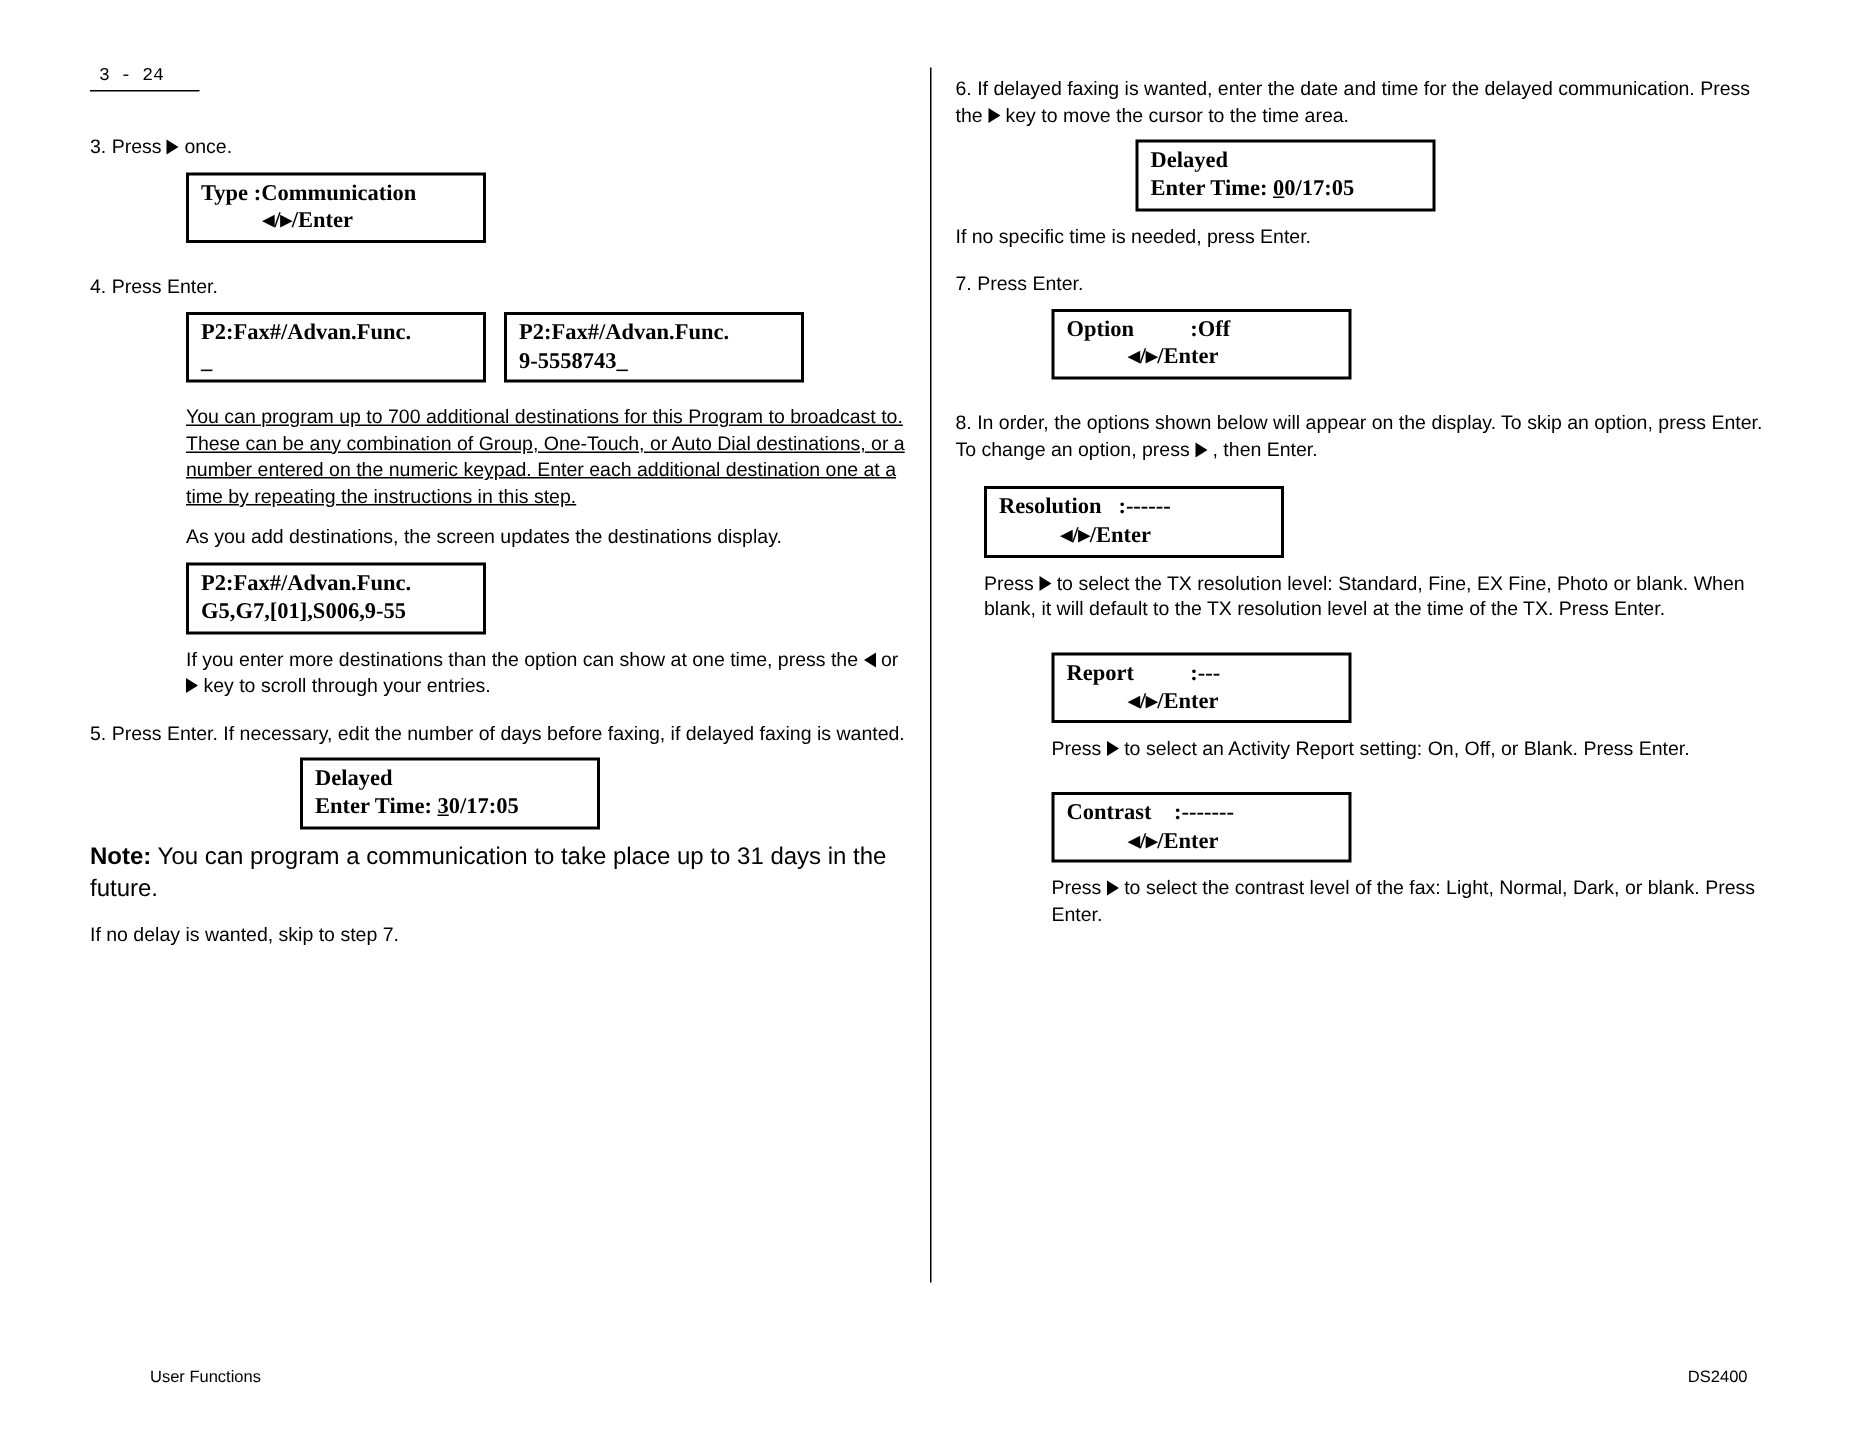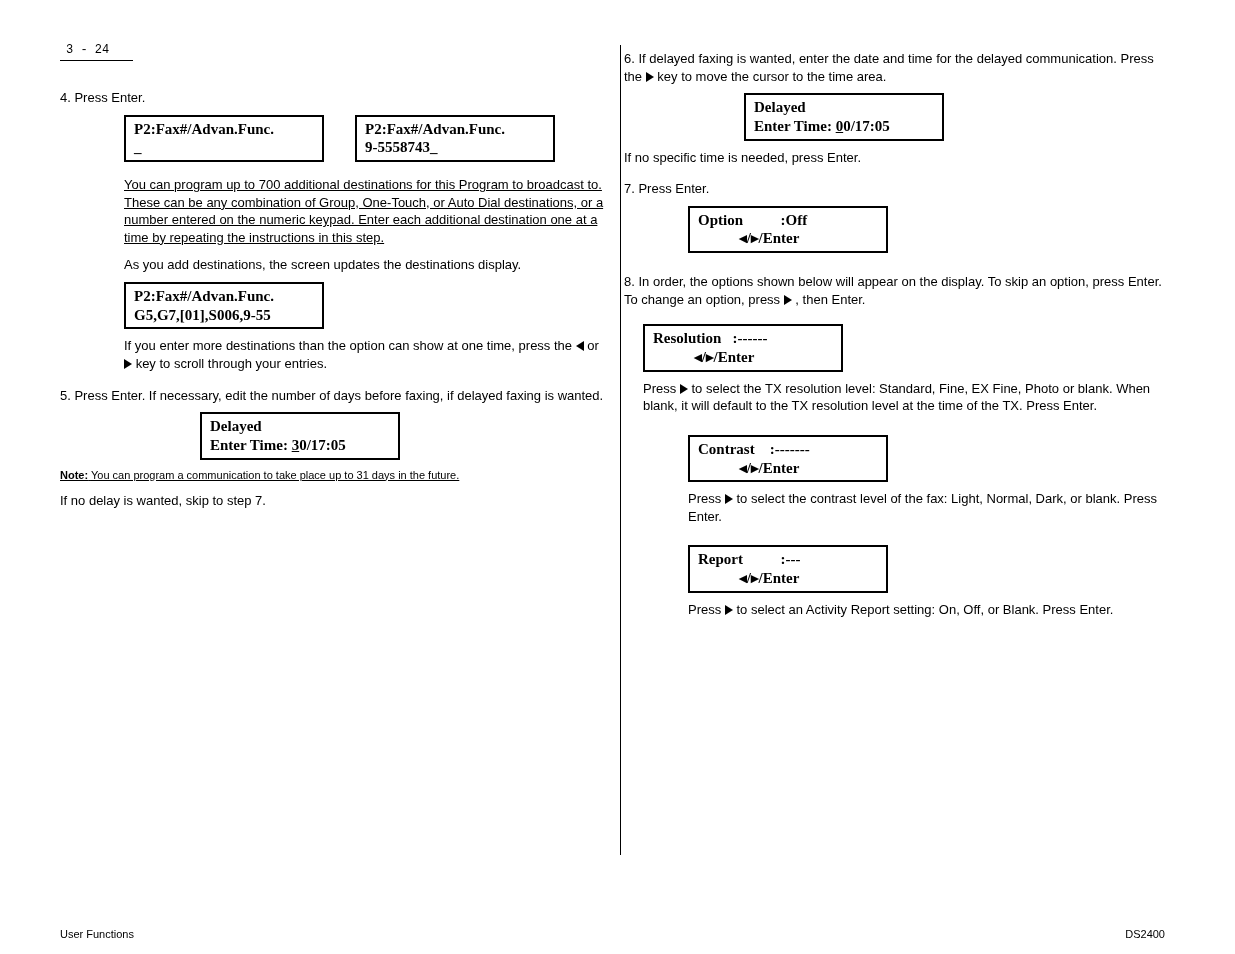--- a/index.html
+++ b/index.html
@@ -12,21 +12,21 @@
     color: #000;
     position: relative;
     line-height: 1.35;
   }
   .col {
     position: absolute;
     top: 40px;
     width: 545px;
   }
   .col-left { left: 60px; }
-  .col-right { left: 624px; }
+  .col-right { left: 637px; }
   .divider {
     position: absolute;
     left: 620px;
     top: 45px;
     width: 0;
     height: 810px;
     border-left: 1px solid #000;
   }
   .pgnum {
     border-bottom: 1.5px solid #000;
@@ -44,50 +44,62 @@
     font-family: Liberation Serif, serif;
     font-weight: bold;
     font-size: 15px;
     line-height: 1.25;
     padding: 3px 8px 3px 8px;
     white-space: pre;
     display: inline-block;
     margin: 6px 0;
     min-width: 200px;
   }
-  .lcd-row { display:flex; gap:31px; align-items:flex-start; }
+  .lcd-row { display:flex; gap:12px; align-items:flex-start; }
   .tri-r, .tri-l {
     display:inline-block; width:0; height:0;
     border-top:5px solid transparent;
     border-bottom:5px solid transparent;
     vertical-align: -1px;
   }
   .tri-r { border-left:8px solid #000; }
   .tri-l { border-right:8px solid #000; }
   .bold { font-weight: bold; }
   .under { text-decoration: underline; }
   .footer-left, .footer-right {
     position:absolute;
-    bottom:12px;
+    bottom:28px;
     font-size:11px;
+    margin-left:40px;
   }
   .footer-left { left:60px; }
   .footer-right { right:70px; }
-  .note { font-size:11px;text-decoration:underline; }
+  .note { font-size:16px; }
 </style>
 </head>
 <body>
 
 <div class="divider"></div>
 
 <div class="col col-left">
 
   <div class="pgnum">3 - 24</div>
 
   
+  <div class="step">
+    <p>
+      <span>3.  Press </span>
+      <span class="tri-r"></span>
+      <span> once.</span>
+    </p>
+    <div class="indent">
+      <div class="lcd"><span>Type :Communication</span>
+<span>           ◂/▸/Enter</span></div>
+    </div>
+  </div>
 
   
   <div class="step">
     <p>4.  Press Enter.</p>
     <div class="indent">
       <div class="lcd-row">
         <div class="lcd"><span>P2:Fax#/Advan.Func.</span>
 <span>_</span></div>
         <div class="lcd"><span>P2:Fax#/Advan.Func.</span>
 <span>9-5558743_</span></div>
@@ -156,36 +168,36 @@
       <div class="lcd"><span>Resolution   :------</span>
 <span>           ◂/▸/Enter</span></div>
       <p>
         <span>Press </span>
         <span class="tri-r"></span>
         <span> to select the TX resolution level:  Standard, Fine, EX Fine, Photo or blank.  When blank, it will default to the TX resolution level at the time of the TX.  Press Enter.</span>
       </p>
     </div>
 
     <div class="indent" style="margin-top:14px;">
+      <div class="lcd"><span>Report          :---</span>
+<span>           ◂/▸/Enter</span></div>
+      <p>
+        <span>Press </span>
+        <span class="tri-r"></span>
+        <span> to select an Activity Report setting:  On, Off, or Blank.  Press Enter.</span>
+      </p>
+    </div>
+
+    <div class="indent" style="margin-top:14px;">
       <div class="lcd"><span>Contrast    :-------</span>
 <span>           ◂/▸/Enter</span></div>
       <p>
         <span>Press </span>
         <span class="tri-r"></span>
         <span> to select the contrast level of the fax:  Light, Normal, Dark, or blank.  Press Enter.</span>
-      </p>
-    </div>
-
-    <div class="indent" style="margin-top:14px;">
-      <div class="lcd"><span>Report          :---</span>
-<span>           ◂/▸/Enter</span></div>
-      <p>
-        <span>Press </span>
-        <span class="tri-r"></span>
-        <span> to select an Activity Report setting:  On, Off, or Blank.  Press Enter.</span>
       </p>
     </div>
   </div>
 
 </div>
 
 <div class="footer-left">User Functions</div>
 <div class="footer-right">DS2400</div>
 
 </body></html>

